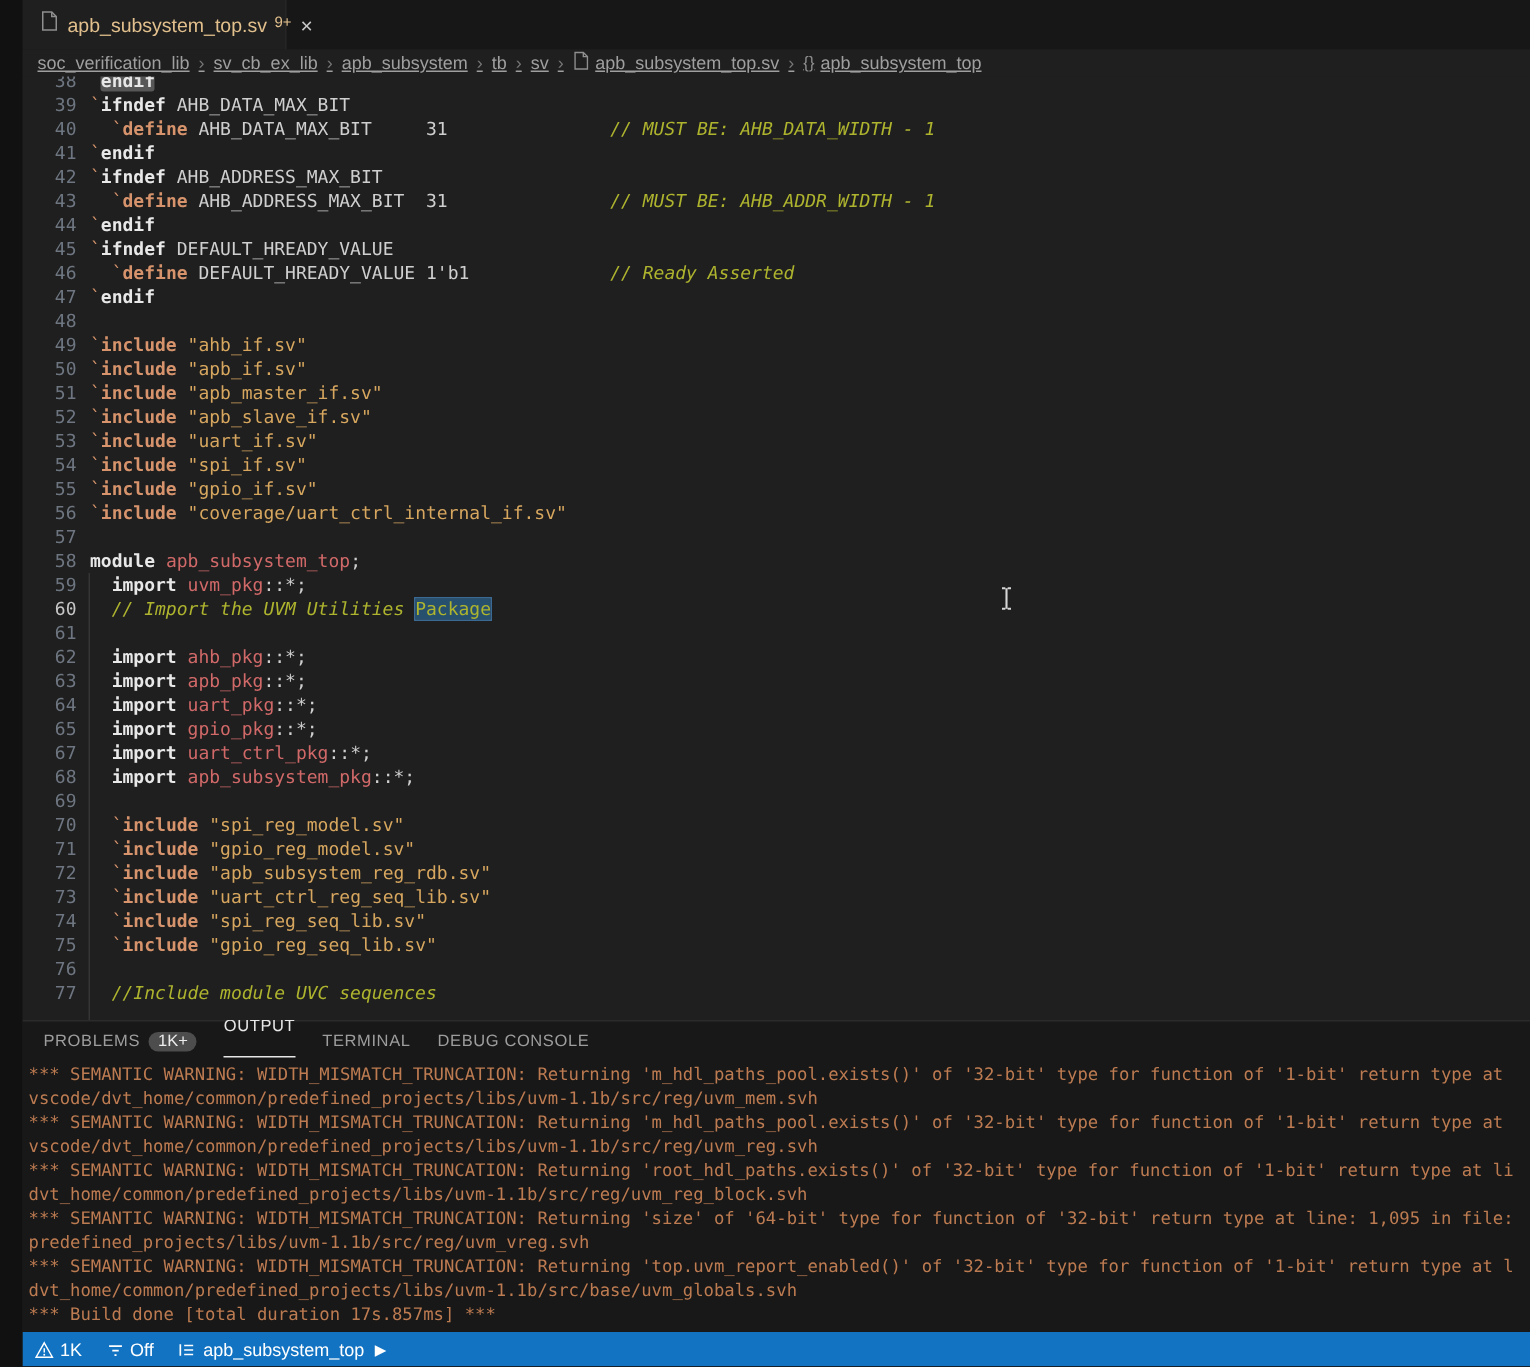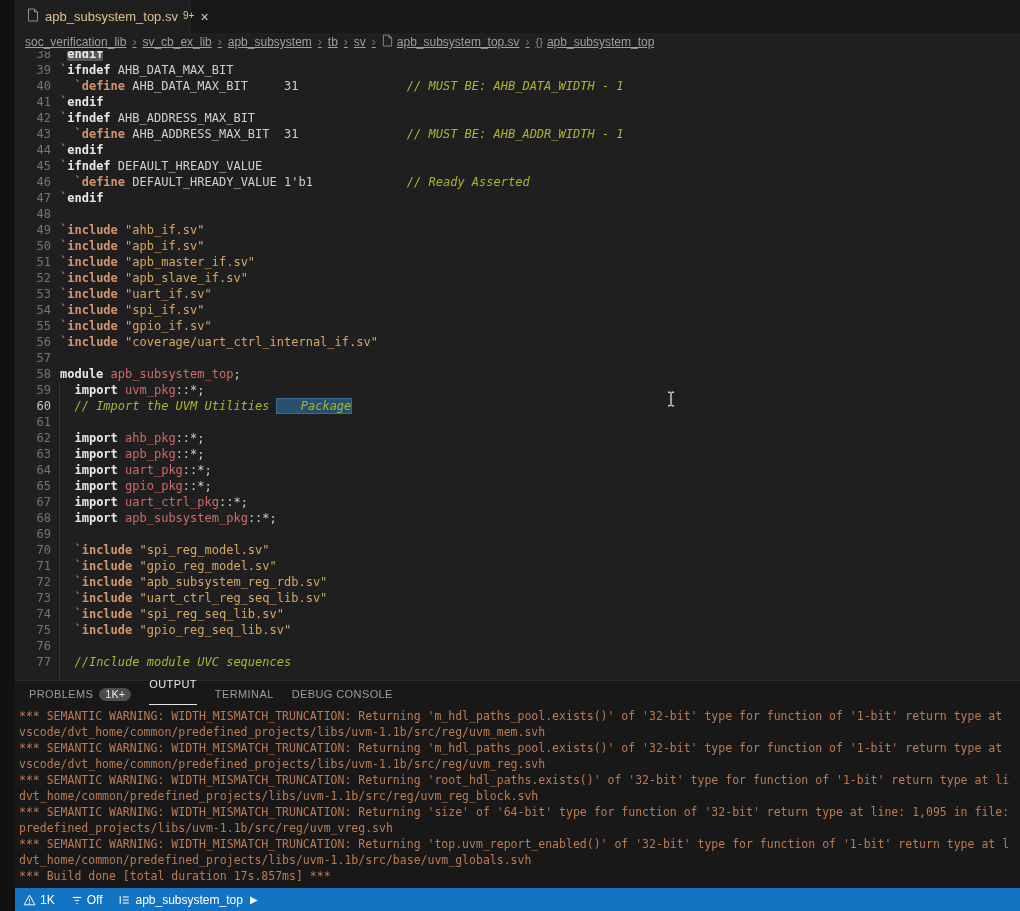--- a/index.html
+++ b/index.html
@@ -39,21 +39,21 @@
   .ln.active{color:var(--linenum-active);}
   .lc{margin-left:9px; white-space:pre;}
   .tk-p{color:var(--tok-plain);}
   .tk-k{color:var(--tok-keyword); font-weight:bold;}
   .tk-kh{color:var(--tok-keyword); font-weight:bold; background:var(--word-highlight); border-radius:2px;}
   .tk-d{color:var(--tok-directive); font-weight:bold;}
   .tk-t{color:var(--tok-directive);}
   .tk-r{color:var(--tok-ident);}
   .tk-s{color:var(--tok-string);}
   .tk-c{color:var(--tok-comment); font-style:italic;}
-  .tk-cs{color:var(--tok-comment); font-style:italic; background:var(--selection-highlight); outline:1px solid #3a6a94;padding-left:24px;}
+  .tk-cs{color:var(--tok-comment); background:var(--selection-highlight); outline:1px solid #3a6a94;}
   .indent-guide{position:absolute; left:44px; top:331px; height:298px; width:1px; background:#343434;}
 
   
   .panel{height:208px; background:var(--panel-bg); border-top:1px solid #2b2b2b;}
   .panel-tabs{height:24px; display:flex; align-items:center; padding-left:14px; gap:18px;}
   .ptab{display:flex; align-items:center; gap:6px; font-size:11px; letter-spacing:.4px;
         color:var(--panel-tab-fg); cursor:pointer; height:100%; padding-top:2px;}
   .ptab.active{color:var(--panel-tab-active-fg); border-bottom:1px solid var(--panel-tab-active-fg); padding-bottom:20px;}
   .pbadge{background:var(--badge-bg); color:#ececec; border-radius:9px; font-size:11px; letter-spacing:0;
           padding:1px 6px; line-height:11px;}

